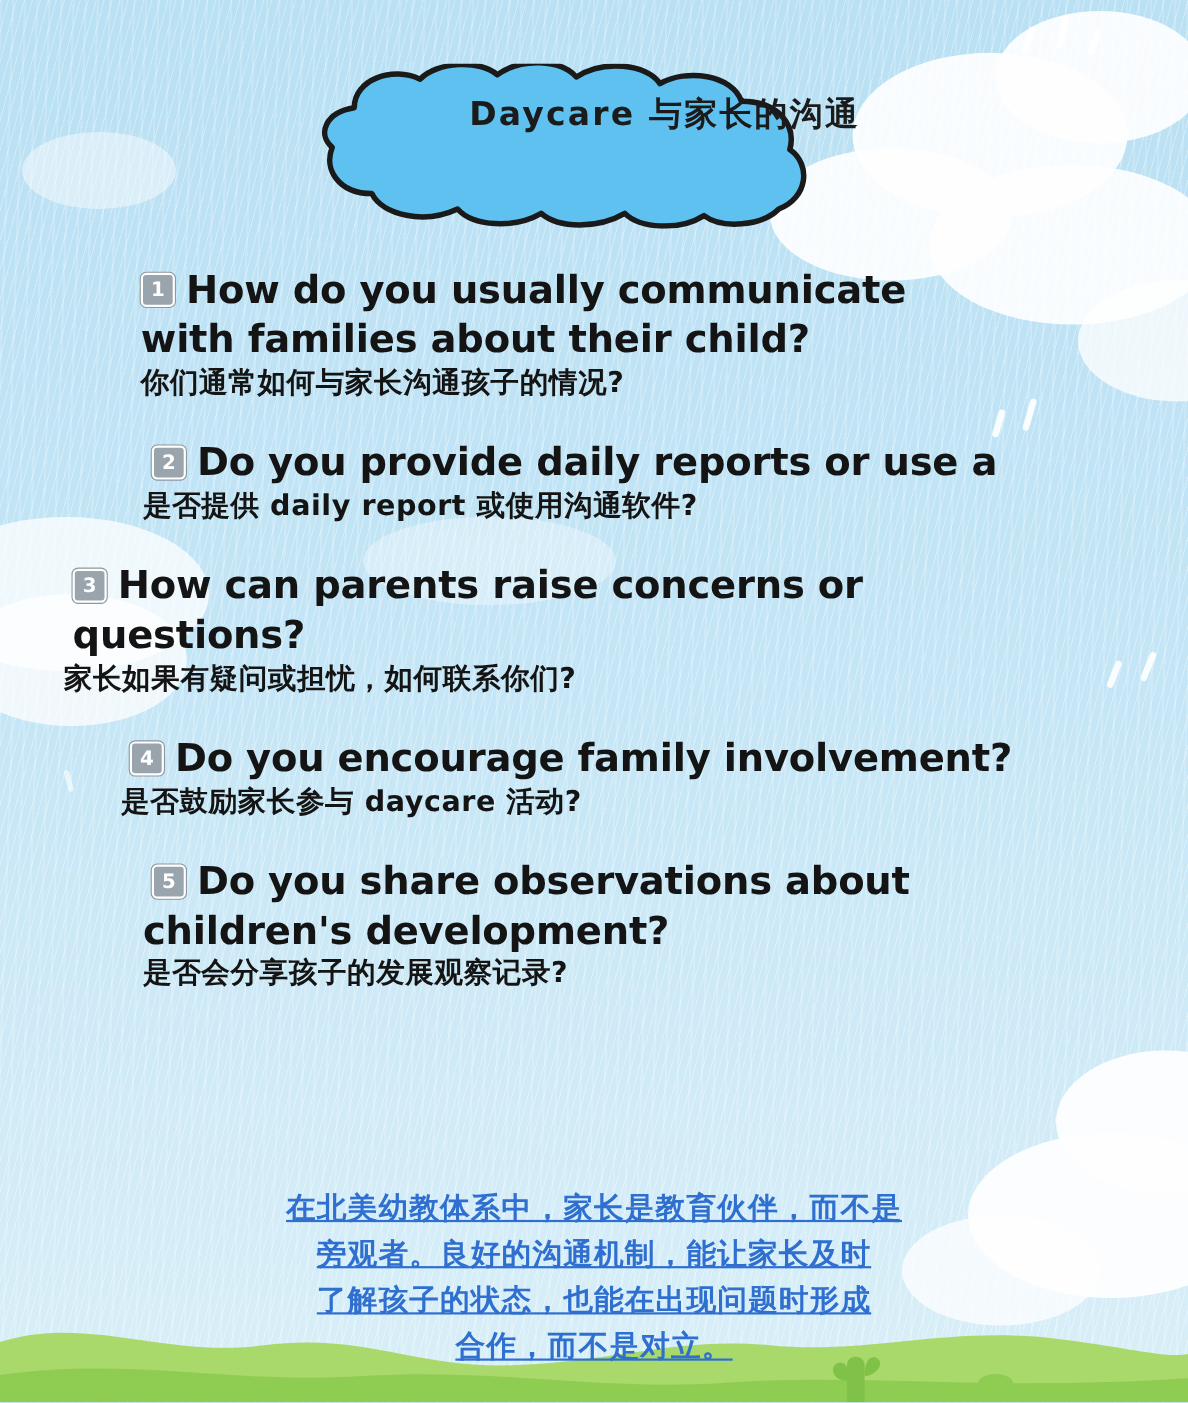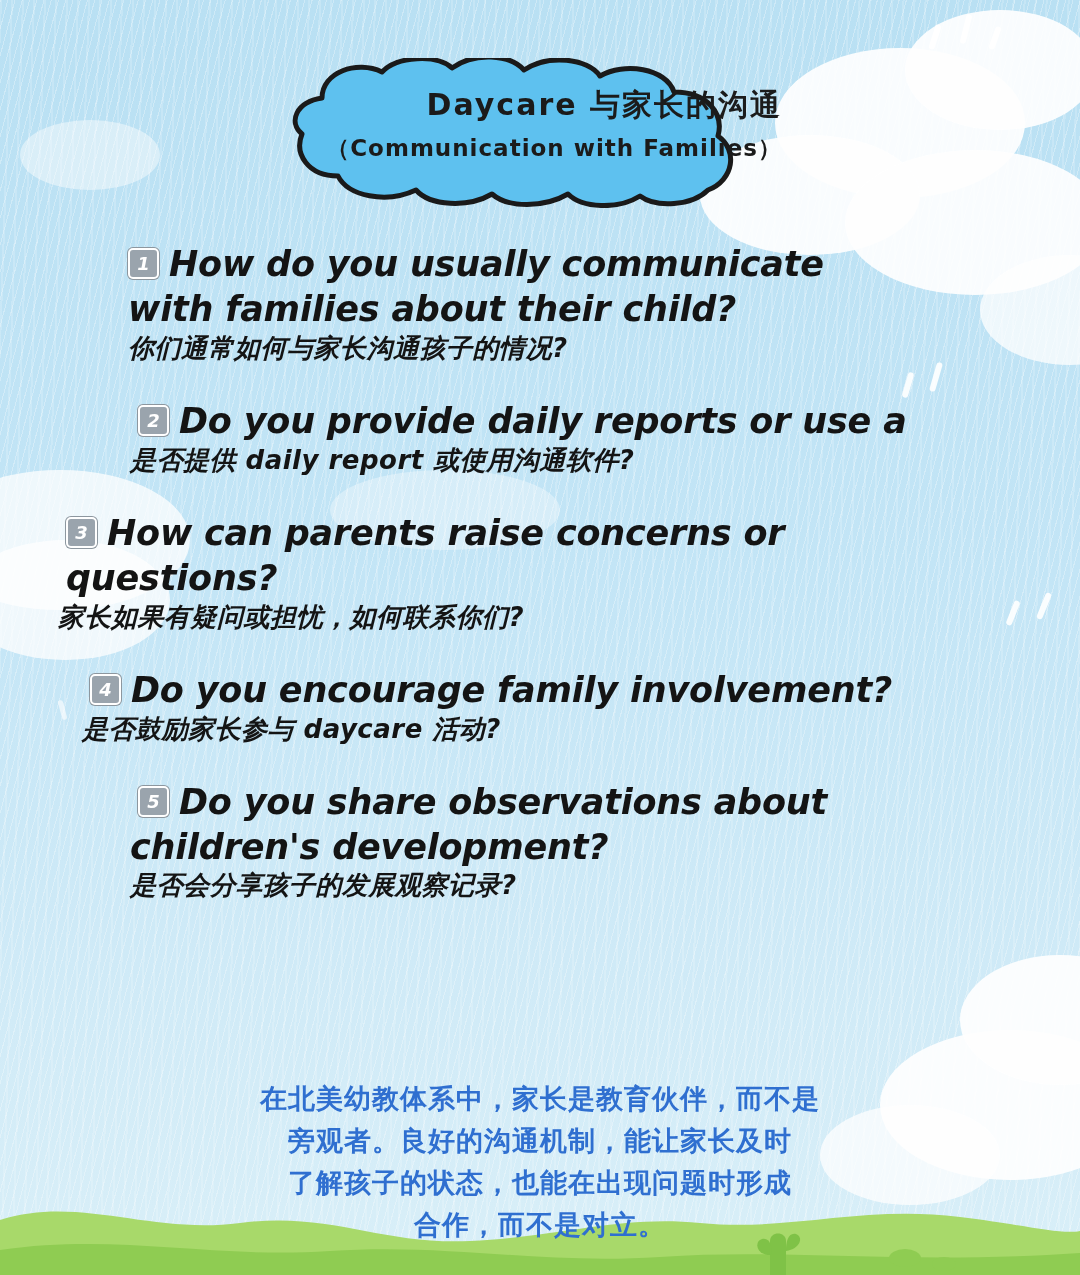--- a/index.html
+++ b/index.html
@@ -99,21 +99,20 @@
   
   .qlist {
     position: absolute;
     left: 0;
     top: 242px;
     width: 1080px;
   }
   .qitem {
     padding: 0 92px 0 130px;
     margin-bottom: 34px;
-    font-style: italic;
   }
   .qitem .line {
     font-family: "DejaVu Sans", sans-serif;
     font-weight: 700;
     color: #141414;
     font-size: 35px;
     line-height: 1.28;
     letter-spacing: -0.2px;
   }
   .qitem .line.cn {
@@ -134,37 +133,38 @@
     border: 2px solid #ffffff;
     border-radius: 5px;
     box-shadow: 0 0 0 1px #8d979f;
     vertical-align: 6px;
     margin-right: 10px;
   }
   
   .i1 { padding-left: 128px; }
   .i2 { padding-left: 130px; }
   .i3 { padding-left: 58px; }
-  .i4 { padding-left: 82px; }
+  .i4 { padding-left: 110px; }
   .i5 { padding-left: 130px; }
   .i2 .first, .i3 .first, .i4 .first, .i5 .first { margin-left: 8px; }
 
   
   .footnote {
     position: absolute;
     left: 150px;
     top: 1078px;
     width: 780px;
     text-align: center;
     font-family: "DejaVu Sans", sans-serif;
     font-weight: 700;
     font-size: 27px;
     line-height: 1.55;
     color: #2f6fd0;
     letter-spacing: 1px;
+    text-decoration: underline;
   }
 </style>
 </head>
 <body>
 
 <div class="poster">
 
   <div class="cloud" style="left:775px; top:48px; width:250px; height:150px;"></div>
   <div class="cloud" style="left:905px; top:10px; width:190px; height:120px;"></div>
   <div class="cloud" style="left:700px; top:135px; width:220px; height:120px;"></div>
@@ -193,21 +193,20 @@
   <div class="title-bubble">
     <svg width="530" height="150" viewBox="0 0 530 150">
       <path d="M70,40 C70,14 105,2 130,14 C145,-2 185,-4 200,10 C222,-6 258,-4 272,12
                C296,-4 336,0 348,18 C372,4 414,10 422,34 C456,34 472,56 466,78
                C486,92 482,122 456,132 C440,148 404,150 388,138 C366,152 330,150 316,136
                C292,150 256,150 240,136 C216,150 178,148 164,132 C134,146 96,138 86,118
                C56,118 42,96 50,76 C36,64 44,44 70,40 Z" fill="#5ec1ef" stroke="#1a1a1a" stroke-width="5" stroke-linejoin="round"></path>
     </svg>
     <div class="title-text">
       <div class="title-cn">Daycare 与家长的沟通</div>
-      <div class="title-en">（Communication with Families）</div>
     </div>
   </div>
 
   <div class="qlist">
 
     <div class="qitem i1">
       <div class="line first">
         <span class="numbox">1</span><span>How do you usually communicate</span>
       </div>
       <div class="line">with families about their child?</div>

